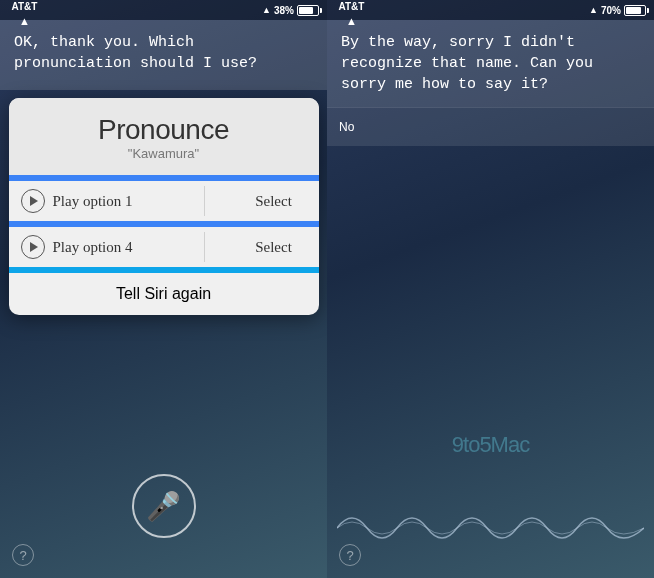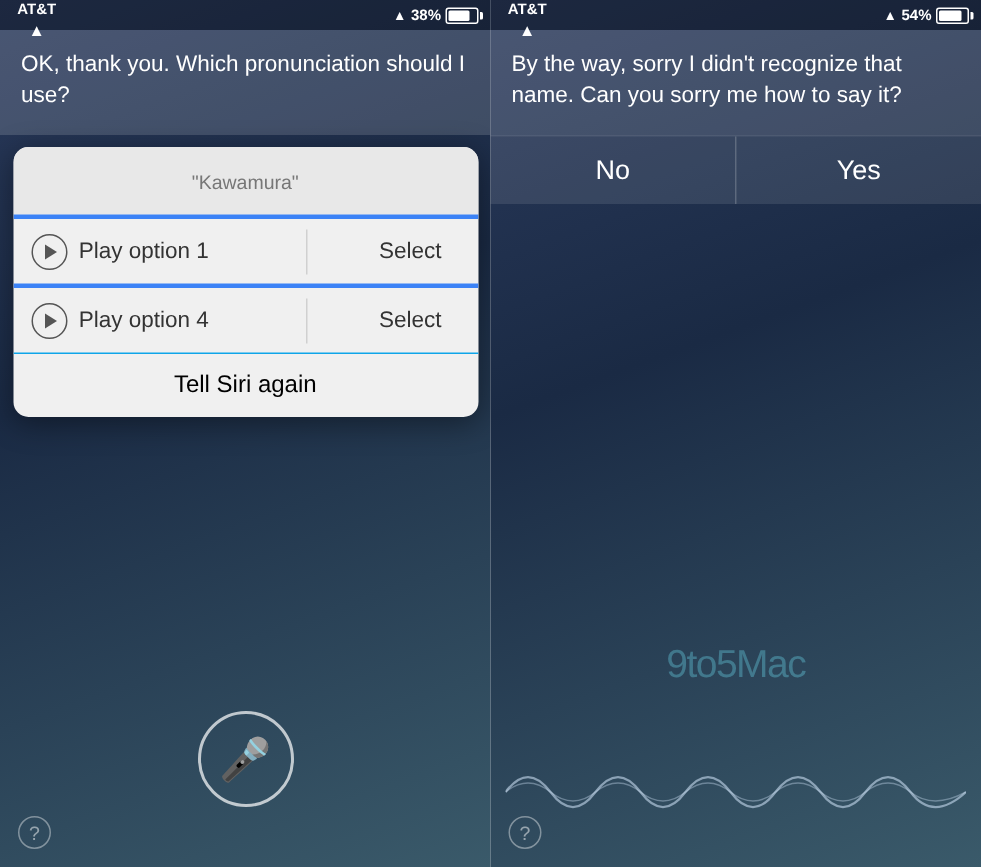--- a/index.html
+++ b/index.html
@@ -102,20 +102,21 @@
 
     
     .siri-message {
       width: 100%;
       background: rgba(255,255,255,0.15);
       padding: 12px 14px;
       color: white;
       font-size: 15px;
       line-height: 1.4;
       min-height: 70px;
+      font-family: Liberation Mono, monospace;
     }
 
     
     .pronounce-card {
       width: 310px;
       background: #f0f0f0;
       border-radius: 10px;
       margin-top: 8px;
       overflow: hidden;
       box-shadow: 0 4px 20px rgba(0,0,0,0.4);
@@ -134,22 +135,23 @@
     .pronounce-subtitle {
       font-size: 13px;
       color: #777;
       padding-bottom: 10px;
     }
 
     
     .play-option-row {
       display: flex;
       align-items: center;
-      border-top: 3px solid #3b82f6;
+      border-top: 6px solid #3b82f6;
       height: 46px;
+      font-family: Liberation Serif, serif;
     }
     .play-option-left {
       display: flex;
       align-items: center;
       gap: 8px;
       flex: 1;
       padding: 0 12px;
     }
     .play-circle {
       width: 24px;
@@ -230,40 +232,40 @@
     }
 
     
     .answer-row {
       width: 100%;
       display: flex;
       border-top: 1px solid rgba(255,255,255,0.2);
     }
     .answer-btn {
       flex: 1;
-      text-align: center;
+      text-align: left;
       padding: 12px;
       color: white;
-      font-size: 18px;
+      font-size: 12px;
       border-right: 1px solid rgba(255,255,255,0.2);
       cursor: pointer;
       background: rgba(255,255,255,0.1);
     }
     .answer-btn:last-child {
       border-right: none;
     }
 
     
     .watermark {
       position: absolute;
       bottom: 120px;
       left: 50%;
       transform: translateX(-50%);
       color: rgba(100,200,220,0.4);
-      font-size: 26px;
+      font-size: 22px;
       font-weight: 300;
       letter-spacing: -1px;
       white-space: nowrap;
     }
 
     
     .sound-wave {
       position: absolute;
       bottom: 20px;
       left: 10px;
@@ -300,20 +302,21 @@
       </div>
     </div>
   </div>
 
   <div class="siri-message">
     <span>OK, thank you. Which pronunciation should I use?</span>
   </div>
 
   <div class="pronounce-card">
     <div class="pronounce-header">
+      <div class="pronounce-title">Pronounce</div>
       <div class="pronounce-subtitle">"Kawamura"</div>
     </div>
 
     <div class="play-option-row">
       <div class="play-option-left">
         <div class="play-circle">
           <div class="play-triangle"></div>
         </div>
         <span class="play-option-label">Play option 1</span>
       </div>
@@ -325,21 +328,21 @@
       <div class="play-option-left">
         <div class="play-circle">
           <div class="play-triangle"></div>
         </div>
         <span class="play-option-label">Play option 4</span>
       </div>
       <div class="select-divider"></div>
       <div class="select-btn">Select</div>
     </div>
 
-    <div style="border-top:1px solid #0ea5e9; text-align:center; padding:12px;">
+    <div style="border-top:6px solid #0ea5e9; text-align:center; padding:12px;">
       <span>Tell Siri again</span>
     </div>
   </div>
 
   <div class="mic-container">
     <div class="mic-outer">
       <span class="mic-icon">🎤</span>
     </div>
   </div>
 
@@ -358,37 +361,34 @@
         <div class="dot"></div>
         <div class="dot"></div>
         <div class="dot empty"></div>
         <div class="dot empty"></div>
       </div>
       <span>AT&amp;T</span>
       <span style="font-size:11px;">▲</span>
     </div>
     <div class="status-bar-right">
       <span style="font-size:9px;">▲</span>
-      <span>54%</span>
+      <span>70%</span>
       <div class="battery">
         <div class="battery-fill" style="width:85%;"></div>
       </div>
     </div>
   </div>
 
   <div class="siri-message">
     <span>By the way, sorry I didn't recognize that name. Can you sorry me how to say it?</span>
   </div>
 
   <div class="answer-row">
     <div class="answer-btn">
       <span>No</span>
-    </div>
-    <div class="answer-btn">
-      <span>Yes</span>
     </div>
   </div>
 
   <div class="watermark">
     <span>9to5Mac</span>
   </div>
 
   <div class="sound-wave">
     <svg viewBox="0 0 307 60">
       <path d="M0 30 Q15 10 30 30 Q45 50 60 30 Q75 10 90 30 Q105 50 120 30 Q135 10 150 30 Q165 50 180 30 Q195 10 210 30 Q225 50 240 30 Q255 10 270 30 Q285 50 307 30" fill="none" stroke="rgba(200,220,240,0.6)" stroke-width="1.5"></path>

